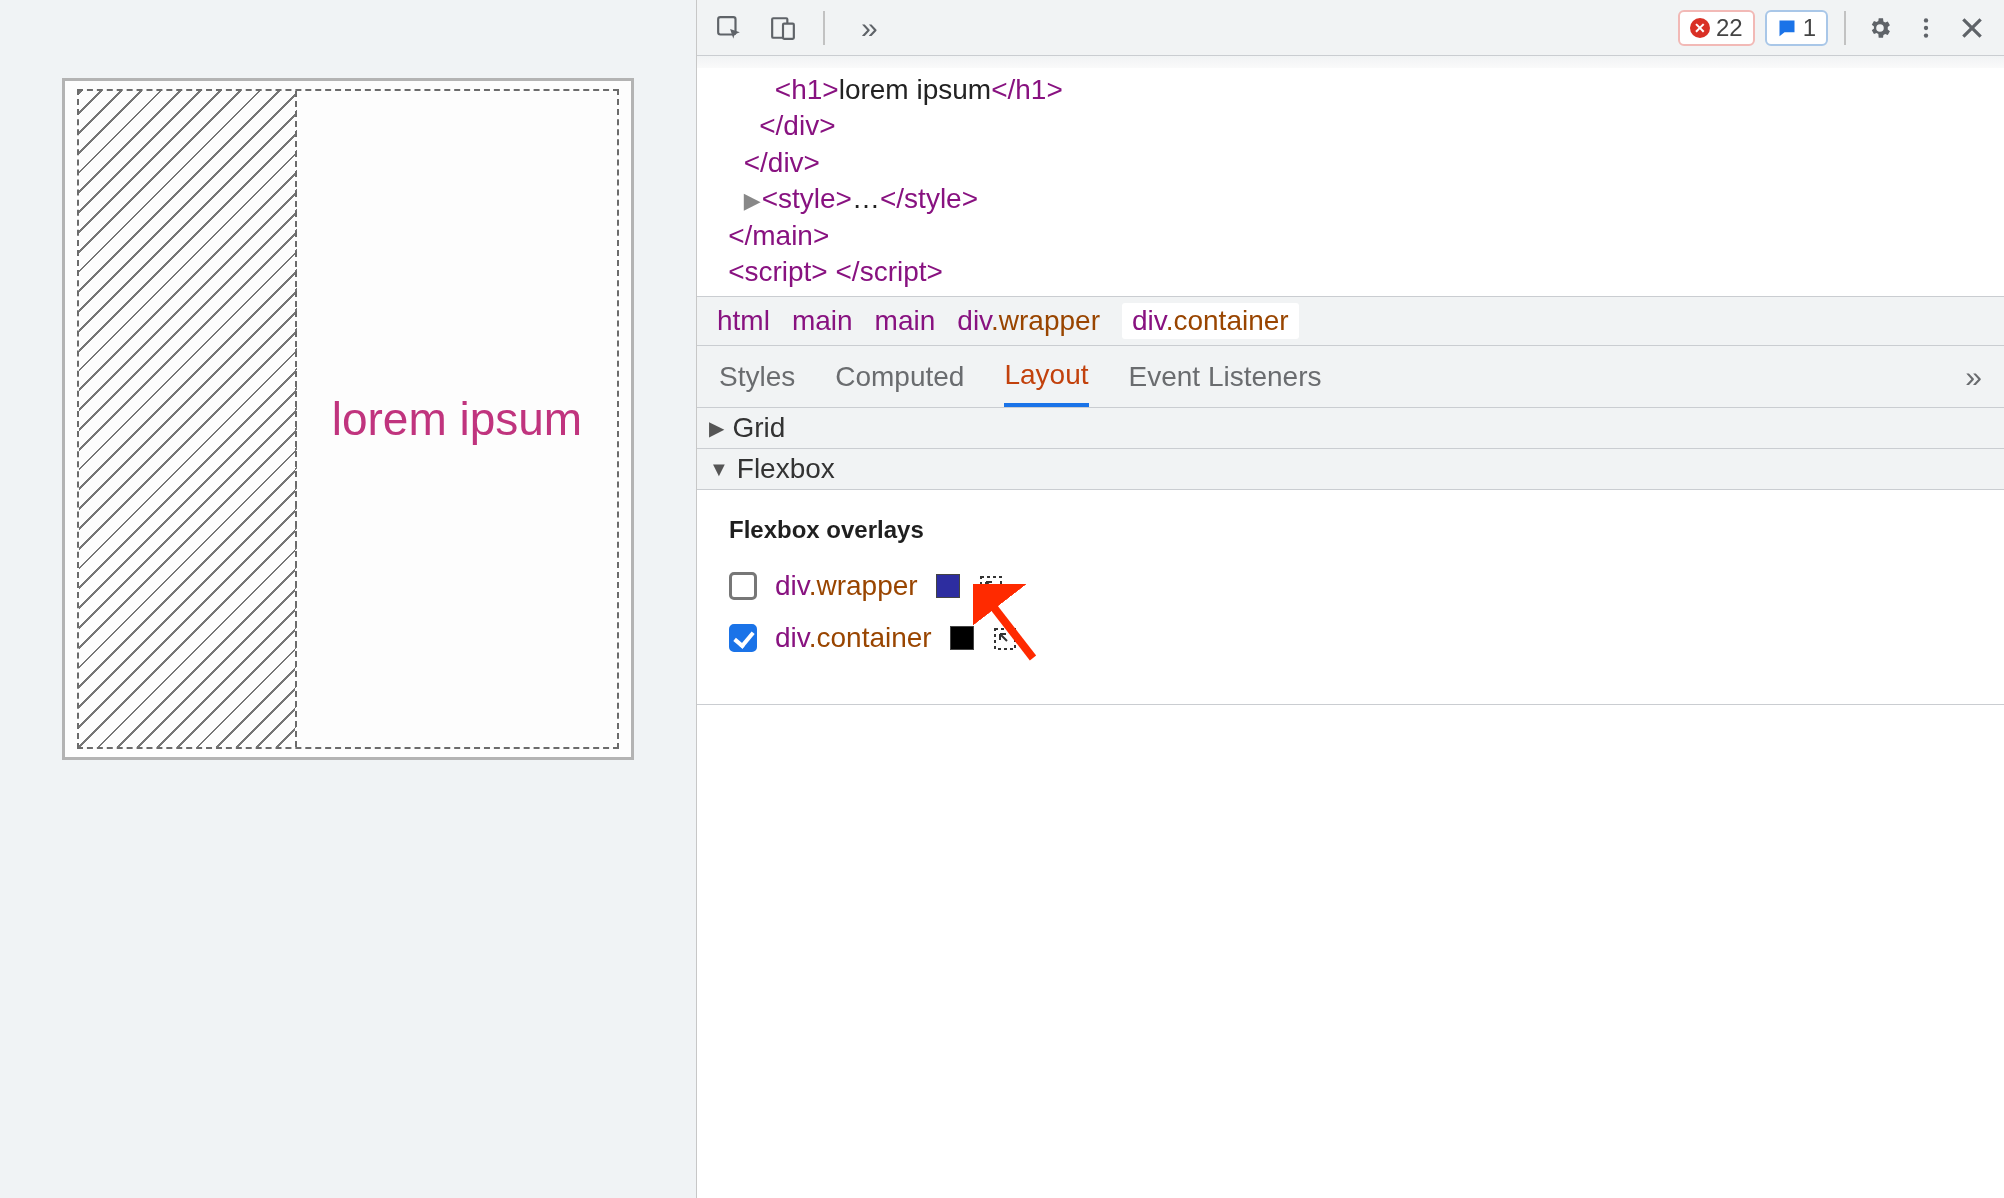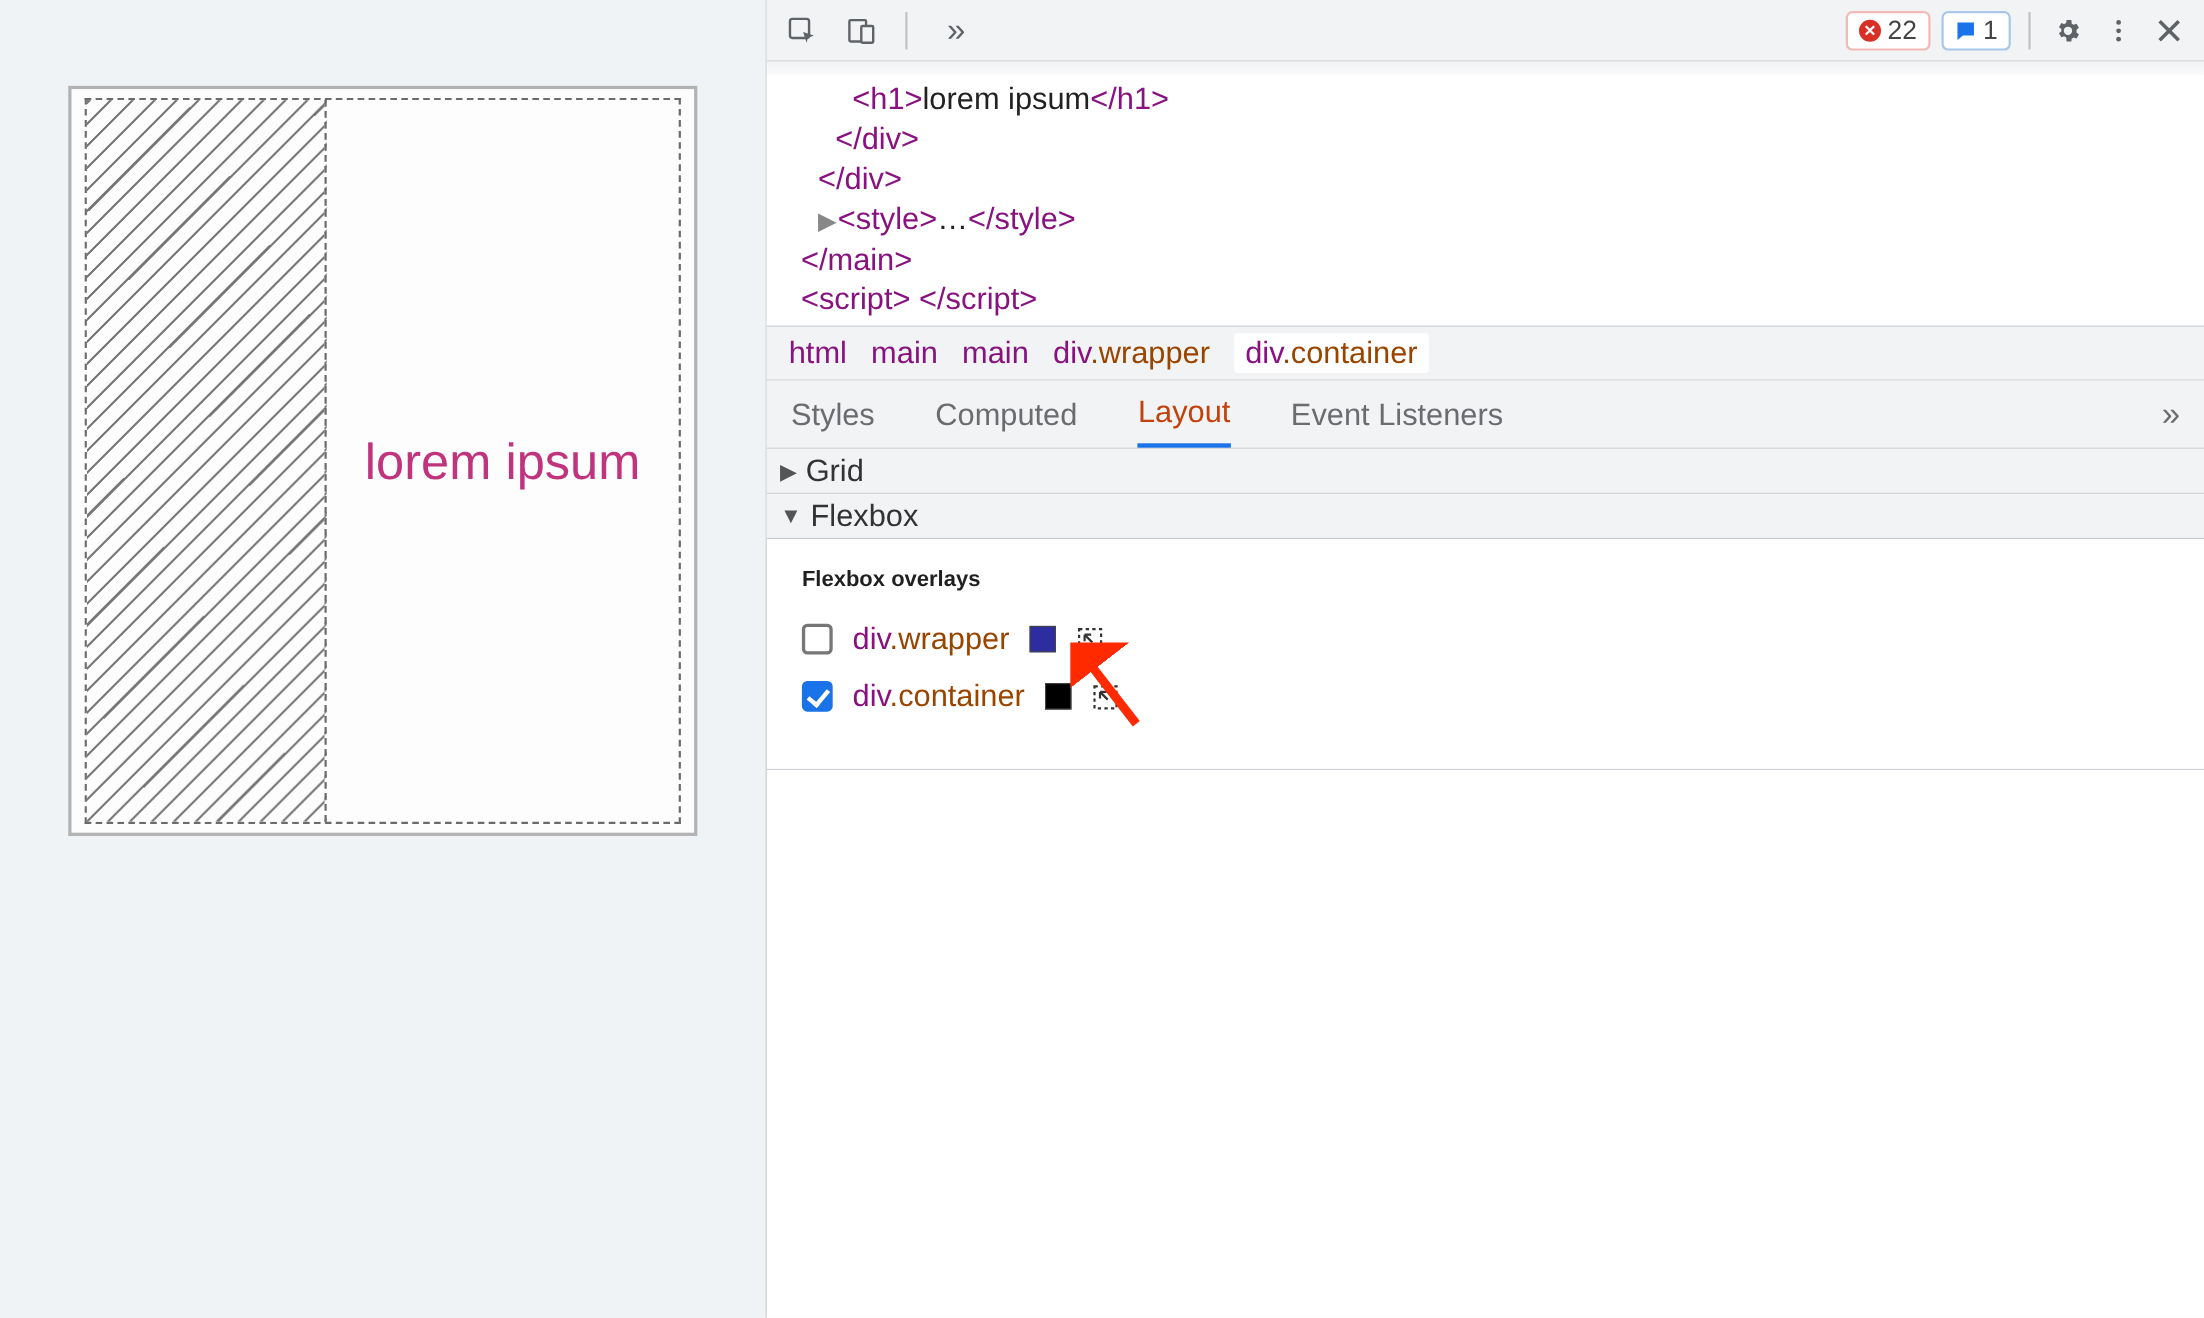--- a/index.html
+++ b/index.html
@@ -113,39 +113,39 @@
     display:flex; align-items:center; gap:22px;
     background:#f1f3f4; border-top:1px solid #cacdd1; border-bottom:1px solid #cacdd1;
     padding:6px 20px; font-size:28px;
   }
   .breadcrumb span{ color:#881280; cursor:pointer; }
   .breadcrumb span.active{ background:#fff; padding:2px 10px; border-radius:3px;}
   .breadcrumb .cls{ color:#994500;}
 
   
   .sidetabs{
-    display:flex; align-items:center; gap:55px;
+    display:flex; align-items:center; gap:40px;
     background:#f1f3f4; border-bottom:1px solid #cacdd1;
     padding:0 22px; font-size:28px; color:#6a6c6f; height:62px;
   }
   .sidetabs .tab{ cursor:pointer; padding:12px 0;}
   .sidetabs .tab.active{ color:#c2410c; border-bottom:4px solid #1a73e8;}
   .sidetabs .chev{margin-left:auto;font-size:30px;cursor:pointer;}
 
   
   .sect-row{
     display:flex;align-items:center;gap:8px;
     background:#f1f3f4;border-bottom:1px solid #cacdd1;
     font-size:28px;color:#333;padding:4px 12px;cursor:pointer;
   }
   .sect-row .tri{font-size:20px;color:#555;}
 
   
   .overlays-body{padding:26px 32px 30px;border-bottom:1px solid #cacdd1;}
-  .overlays-title{font-size:20px;font-weight:600;color:#1f1f1f;margin-bottom:26px;}
+  .overlays-title{font-size:24px;font-weight:600;color:#1f1f1f;margin-bottom:26px;}
   .overlay-row{display:flex;align-items:center;gap:18px;font-size:28px;margin-bottom:20px;}
   .chk{width:28px;height:28px;border:3px solid #777;border-radius:5px;cursor:pointer;position:relative;}
   .chk.checked{background:#1a73e8;border-color:#1a73e8;}
   .chk.checked::after{content:"";position:absolute;left:6px;top:1px;width:8px;height:15px;border:solid #fff;border-width:0 4px 4px 0;transform:rotate(40deg);}
   .sel{color:#881280;cursor:pointer;}
   .sel .cls{color:#994500;}
   .swatch{width:24px;height:24px;border:1px solid #444;cursor:pointer;}
   .swatch.blue{background:#2d2da0;}
   .swatch.black{background:#000;}
   .mini-select{width:26px;height:24px;cursor:pointer;}

